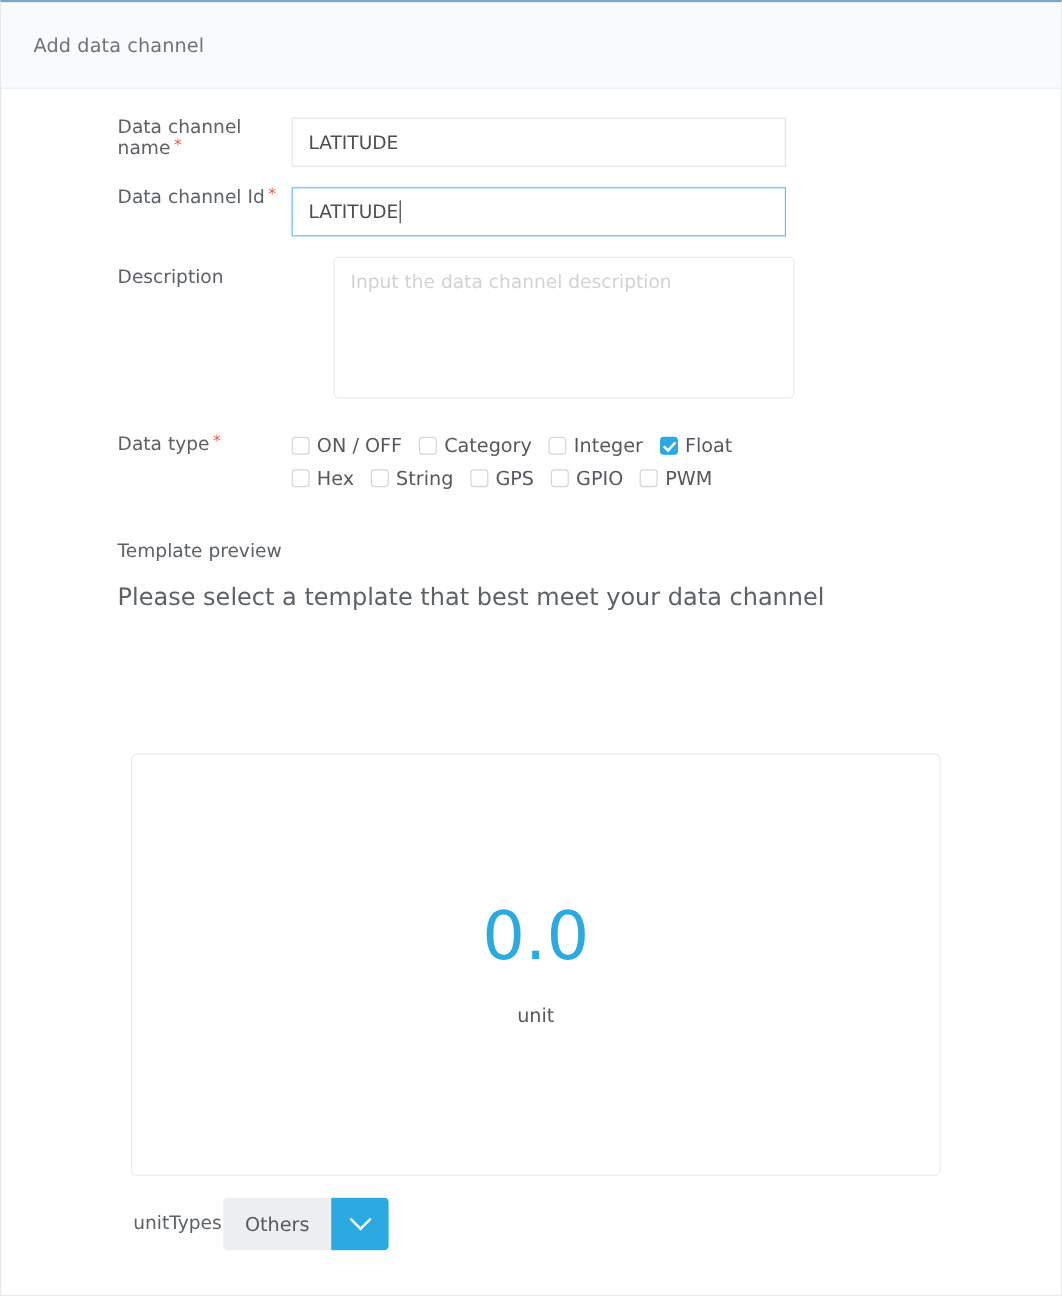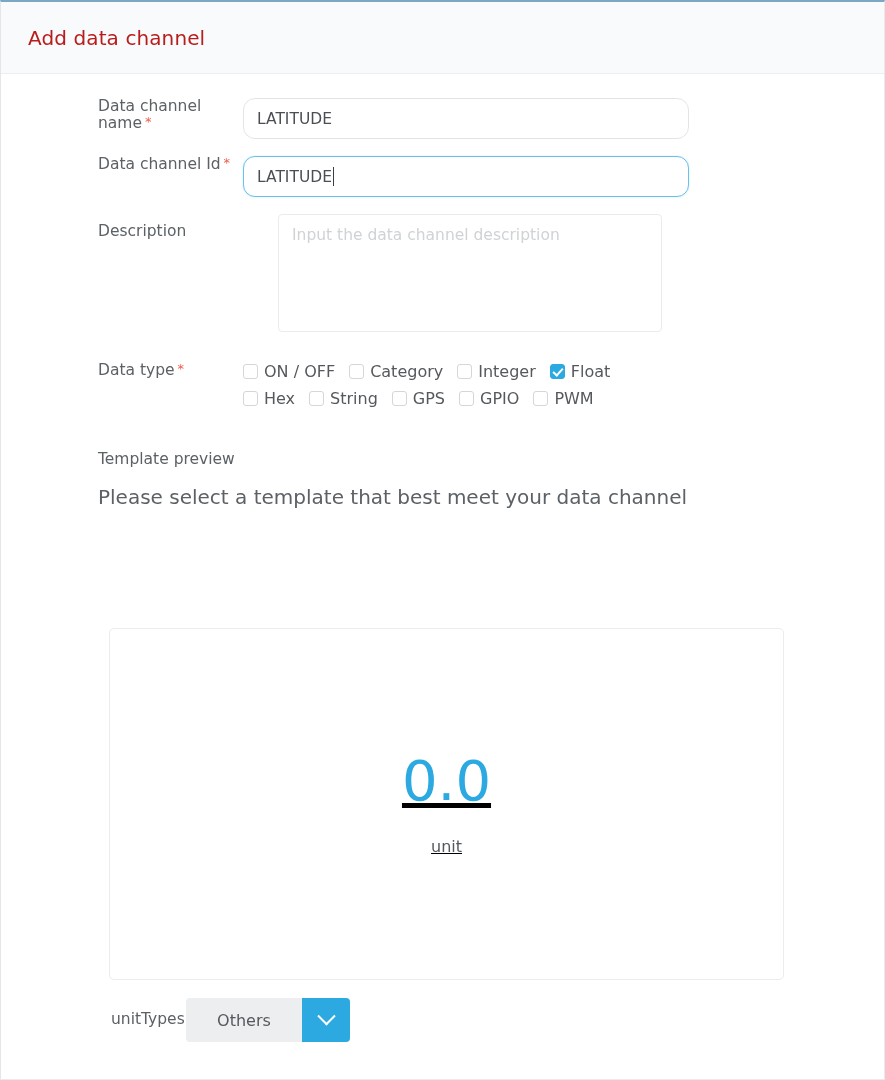--- a/index.html
+++ b/index.html
@@ -31,22 +31,22 @@
 
   .dialog-header {
     height: 72px;
     background: #f9fafb;
     border-bottom: 1px solid #eceef0;
     display: flex;
     align-items: center;
     padding-left: 27px;
   }
   .dialog-title {
-    font-size: 20px;
-    color: #b91c1c;
+    font-size: 16px;
+    color: #737373;
     letter-spacing: .1px;
   }
 
   .dialog-body {
     padding: 0;
     position: relative;
   }
 
   
   .row {
@@ -65,24 +65,24 @@
     color: #f05b4a;
     font-size: 13px;
     margin-left: 3px;
     vertical-align: top;
     line-height: 1;
   }
   .field { flex: 1 1 auto; }
 
   
   .txt-input {
-    width: 446px;
+    width: 412px;
     height: 41px;
     border: 1px solid #e2e5e8;
-    border-radius: 12px;
+    border-radius: 0;
     background: #fff;
     font-family: "DejaVu Sans", "Liberation Sans", sans-serif;
     font-size: 15.5px;
     color: #4a4f54;
     padding: 0 13px;
     outline: none;
     display: flex;
     align-items: center;
   }
   .txt-input.focused {
@@ -169,42 +169,41 @@
     top: 530px;
     width: 675px;
     height: 352px;
     border: 1px solid #ececec;
     border-radius: 5px;
     background: #fff;
     display: flex;
     flex-direction: column;
     align-items: center;
     justify-content: center;
-    text-decoration: underline;
   }
   .pv-value {
     font-size: 56px;
     color: #2ba9e0;
     line-height: 1;
     font-weight: 400;
   }
   .pv-unit {
     margin-top: 28px;
     font-size: 16px;
     color: #55595e;
   }
 
   
   .dropdown {
     display: inline-flex;
     align-items: stretch;
     height: 44px;
     border-radius: 4px;
     overflow: hidden;
-    width: 164px;
+    width: 138px;
   }
   .dd-text {
     flex: 1 1 auto;
     background: #eceef0;
     display: flex;
     align-items: center;
     justify-content: center;
     font-size: 16px;
     color: #55595e;
   }

